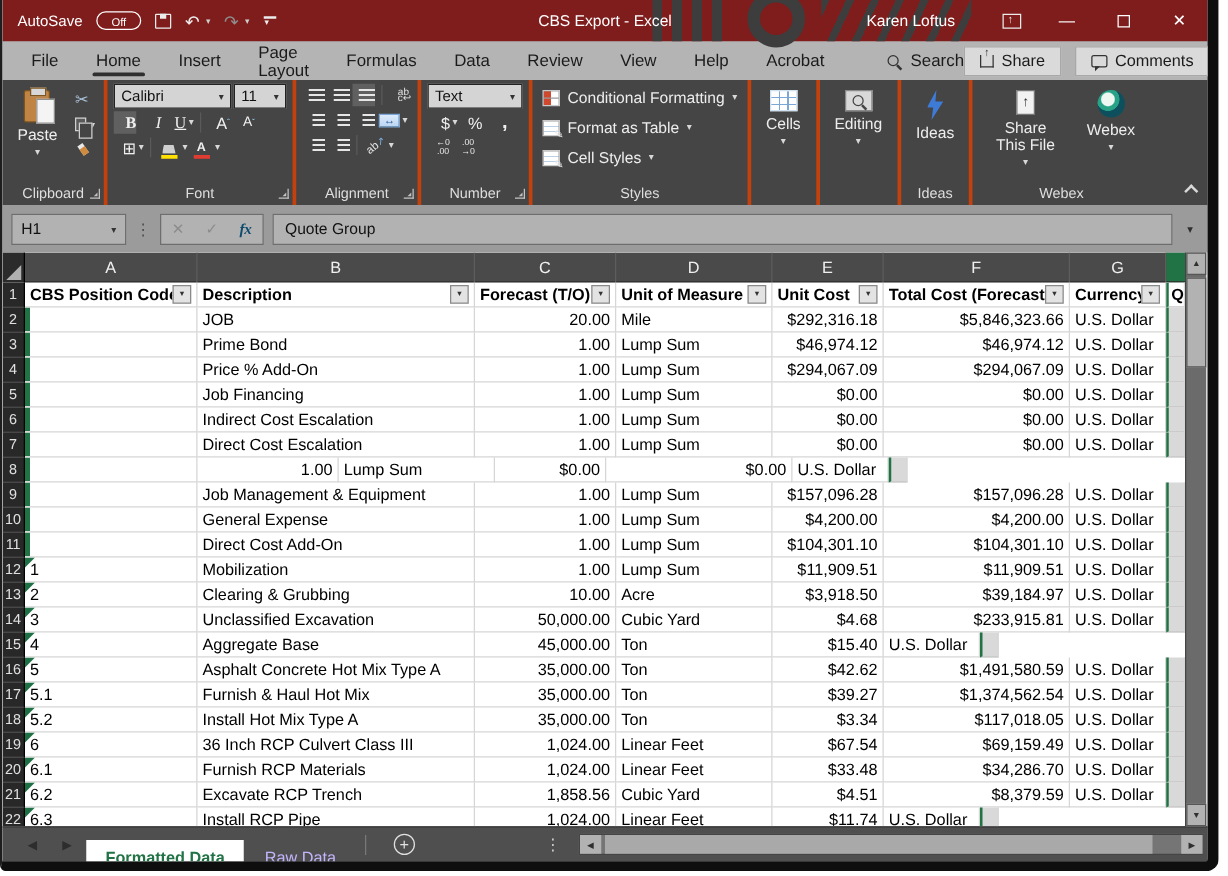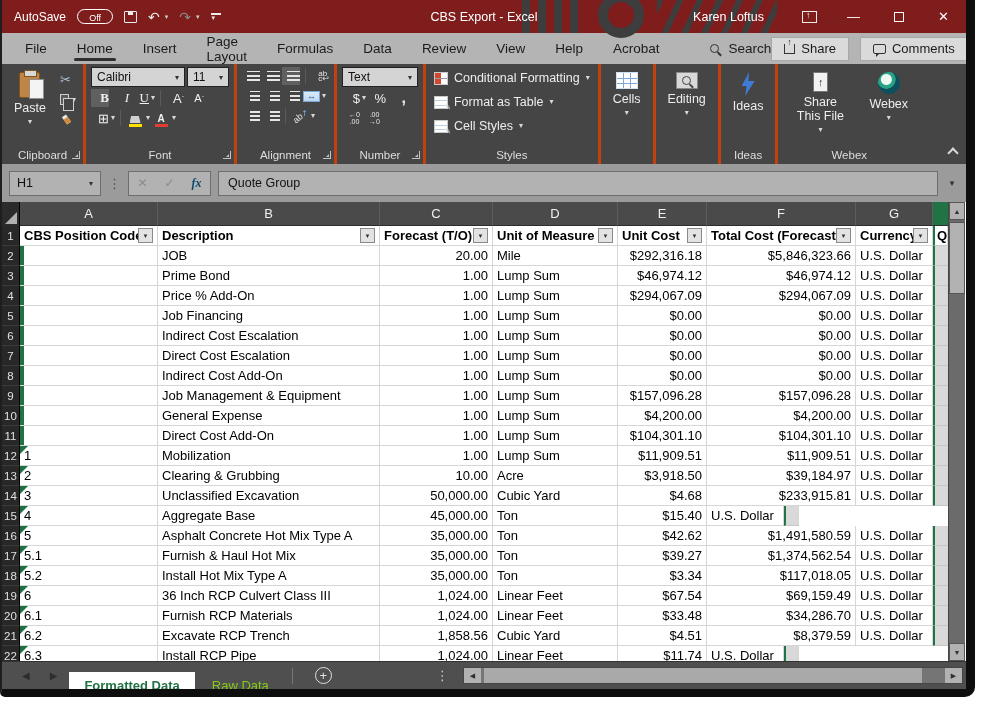--- a/index.html
+++ b/index.html
@@ -146,21 +146,21 @@
   .m-strip::before { content:''; position:absolute; left:0; top:0; bottom:0; width:4px; background:#217346; }
   .m-tri::before { content:''; position:absolute; left:0; top:0; border-top:8px solid #1e7145; border-right:8px solid transparent; }
   .vscroll { width:17px; background:#6b6b6b; display:flex; flex-direction:column; border-left:1px solid #454545; }
   .varrow { height:18px; background:#b2b2b2; border:1px solid #565656; display:flex; align-items:center; justify-content:center; font-size:7px; color:#2f2f2f; flex:none; }
   .vthumb { height:72px; background:#b2b2b2; border:1px solid #565656; margin-top:2px; flex:none; }
   .vfill { flex:1; }
 
   
   .sheetbar { height:28px; background:#4f4f4f; display:flex; align-items:center; border-top:1px solid #333; padding-left:10px; }
   .snav { color:#2d2d2d; font-size:10px; padding:0 10px; }
-  .stab { height:100%; display:flex; align-items:center; padding:0 15px; font-size:13px; color:#84cc16; margin-left:2px; }
+  .stab { height:100%; display:flex; align-items:center; padding:0 15px; font-size:13px; color:#c4b5fd; margin-left:2px; }
   .stab.active { background:#fff; color:#217346; font-weight:bold; box-shadow:inset 0 -3px 0 #1e7145; }
   .tabdiv { width:1px; height:16px; background:#787878; margin:0 8px; }
   .plusbtn { width:17px; height:17px; border:1.5px solid #e0e0e0; border-radius:50%; color:#e0e0e0; display:flex; align-items:center; justify-content:center; font-size:13px; margin:0 14px; line-height:1; }
   .hdots { color:#cccccc; font-size:13px; margin:0 14px 0 90px; }
   .hscroll { flex:1; height:17px; margin-right:3px; background:#757575; border:1px solid #454545; display:flex; align-items:center; }
   .harrow { width:17px; height:100%; background:#b2b2b2; display:flex; align-items:center; justify-content:center; font-size:7px; color:#2f2f2f; flex:none; }
   .hthumb { width:88%; height:100%; background:#a9a9a9; margin-left:3px; }
   .hfill { flex:1; }
 </style>
 </head>
@@ -589,21 +589,20 @@
               <div class="c wC num">1.00</div>
               <div class="c wD">Lump Sum</div>
               <div class="c wE num">$0.00</div>
               <div class="c wF num">$0.00</div>
               <div class="c wG">U.S. Dollar</div>
               <div class="c wH cH"></div>
             </div>
             <div class="row">
               <div class="rh">8</div>
               <div class="c wA m-strip"></div>
-              <div class="c wB">Indirect Cost Add-On</div>
               <div class="c wC num">1.00</div>
               <div class="c wD">Lump Sum</div>
               <div class="c wE num">$0.00</div>
               <div class="c wF num">$0.00</div>
               <div class="c wG">U.S. Dollar</div>
               <div class="c wH cH"></div>
             </div>
             <div class="row">
               <div class="rh">9</div>
               <div class="c wA m-strip"></div>

